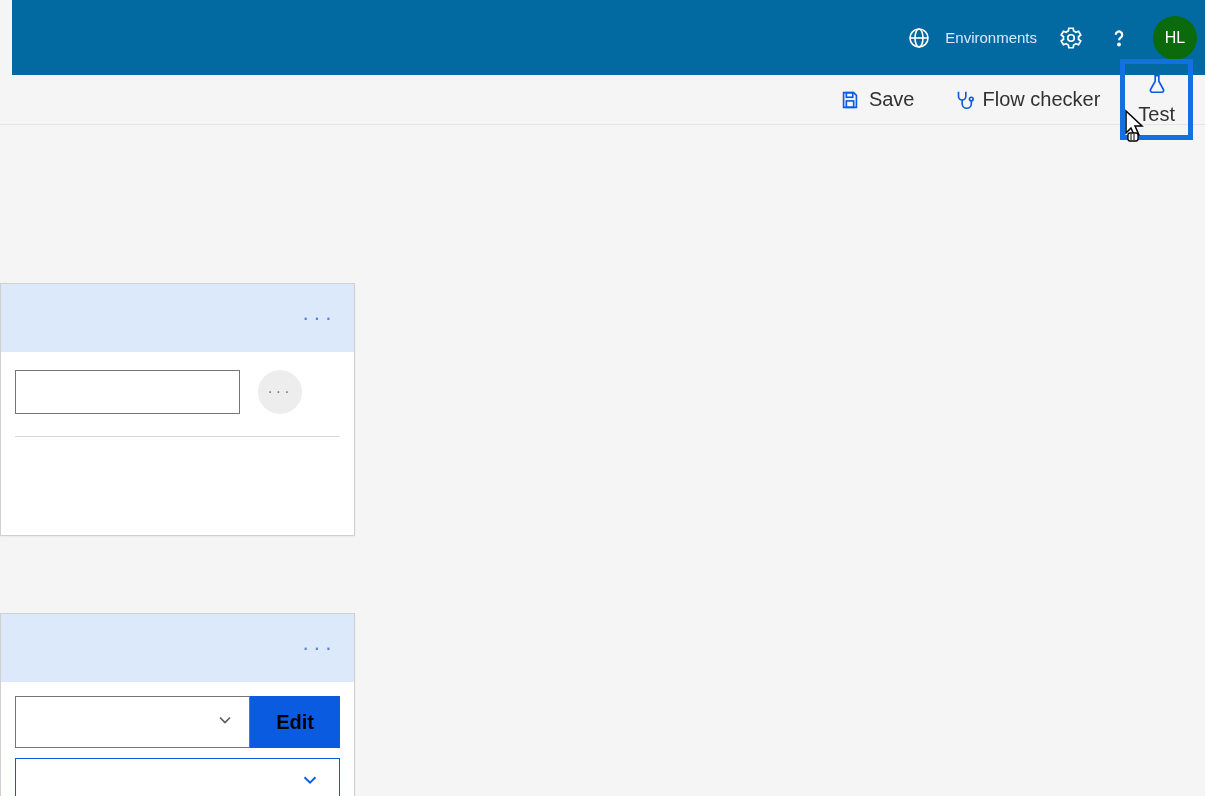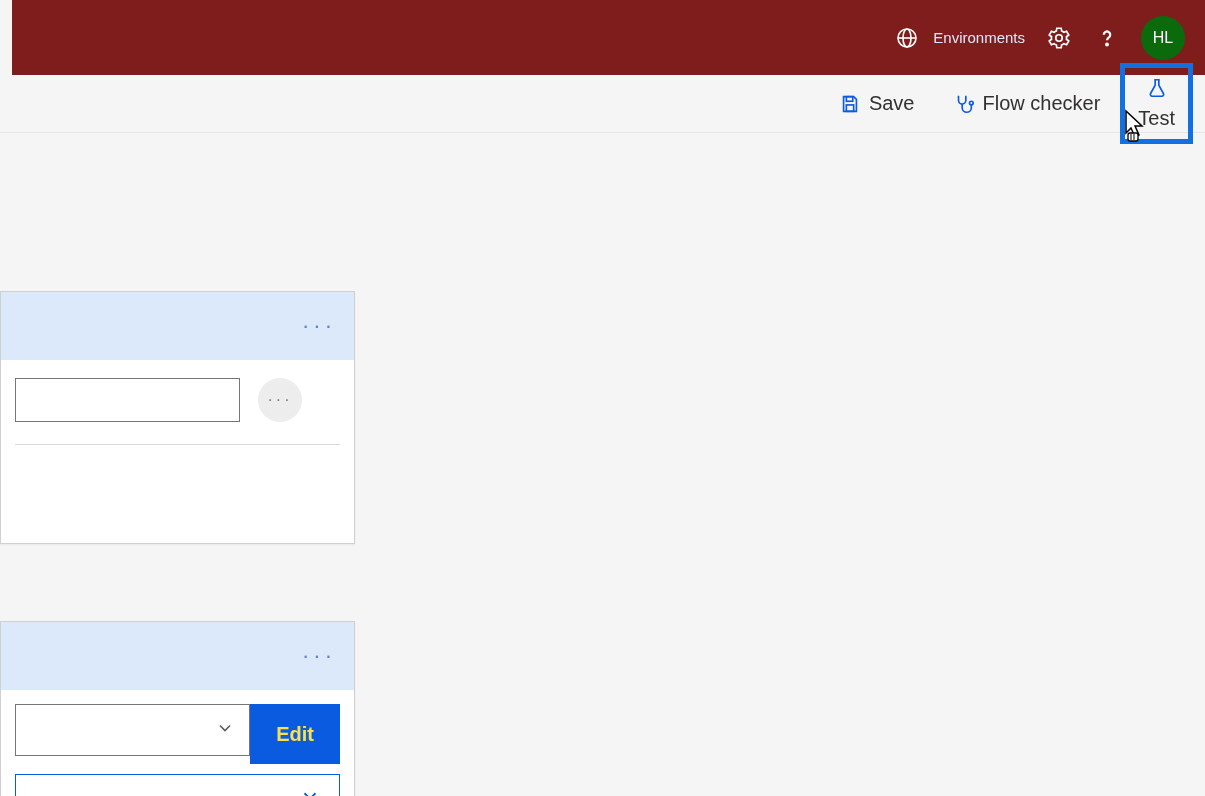--- a/index.html
+++ b/index.html
@@ -1,45 +1,45 @@
 <!DOCTYPE html>
 <html><head>
 <meta charset="utf-8">
 <style>
 * { box-sizing: border-box; margin: 0; padding: 0; }
 body { font-family: 'Segoe UI', Tahoma, sans-serif; background: #f5f5f5; width: 1205px; height: 796px; overflow: hidden; position: relative; }
 
 
 .header {
-  background: #7f1d1d;
+  background: #0369a1;
   height: 75px;
   display: flex;
   align-items: center;
   justify-content: flex-end;
-  padding: 0 20px;
+  padding: 0 8px;
   gap: 20px;
   color: white;
   margin-left: 12px;
 }
 .env-block { display: flex; align-items: center; gap: 12px; }
 .env-text { display: flex; flex-direction: column; }
 .env-label { font-size: 15px; color: #dce8ff; }
 .env-name { font-size: 20px; color: white; }
 .header-icon { width: 28px; height: 28px; display: flex; align-items: center; justify-content: center; cursor: pointer; }
 .avatar {
   width: 44px; height: 44px; border-radius: 50%;
   background: #0b6a0b; color: white;
   display: flex; align-items: center; justify-content: center;
   font-size: 16px; font-weight: 400;
 }
 
 
 .toolbar {
   background: #f5f5f5;
-  height: 58px;
+  height: 50px;
   display: flex;
   align-items: center;
   justify-content: flex-end;
   padding: 0 20px;
   gap: 18px;
   border-bottom: 1px solid #e5e5e5;
 }
 .toolbar-btn {
   display: flex; align-items: center; gap: 8px;
   font-size: 20px; color: #323130; cursor: pointer;
@@ -90,22 +90,22 @@
 
 
 .card2-body { padding: 14px 14px 20px 14px; display: flex; flex-direction: column; gap: 10px; }
 .row-combo { display: flex; gap: 0; }
 .select-box {
   border: 1px solid #767676;
   height: 52px; flex: 1; background: white;
   display: flex; align-items: center; justify-content: flex-end; padding: 0 14px;
 }
 .edit-btn {
-  background: #0a5be0; color: #fde047; border: none;
-  height: 60px; padding: 0 26px; font-size: 20px; font-weight: 600; cursor: pointer;
+  background: #0a5be0; color: #000000; border: none;
+  height: 52px; padding: 0 26px; font-size: 20px; font-weight: 600; cursor: pointer;
 }
 .select2 {
   border: 1px solid #0a5be0; height: 48px; background: white;
   display: flex; align-items: center; justify-content: flex-end; padding: 0 18px;
 }
 
 .chevron { color: #5d5d5d; }
 .chevron-blue { color: #0a5be0; }
 
 

